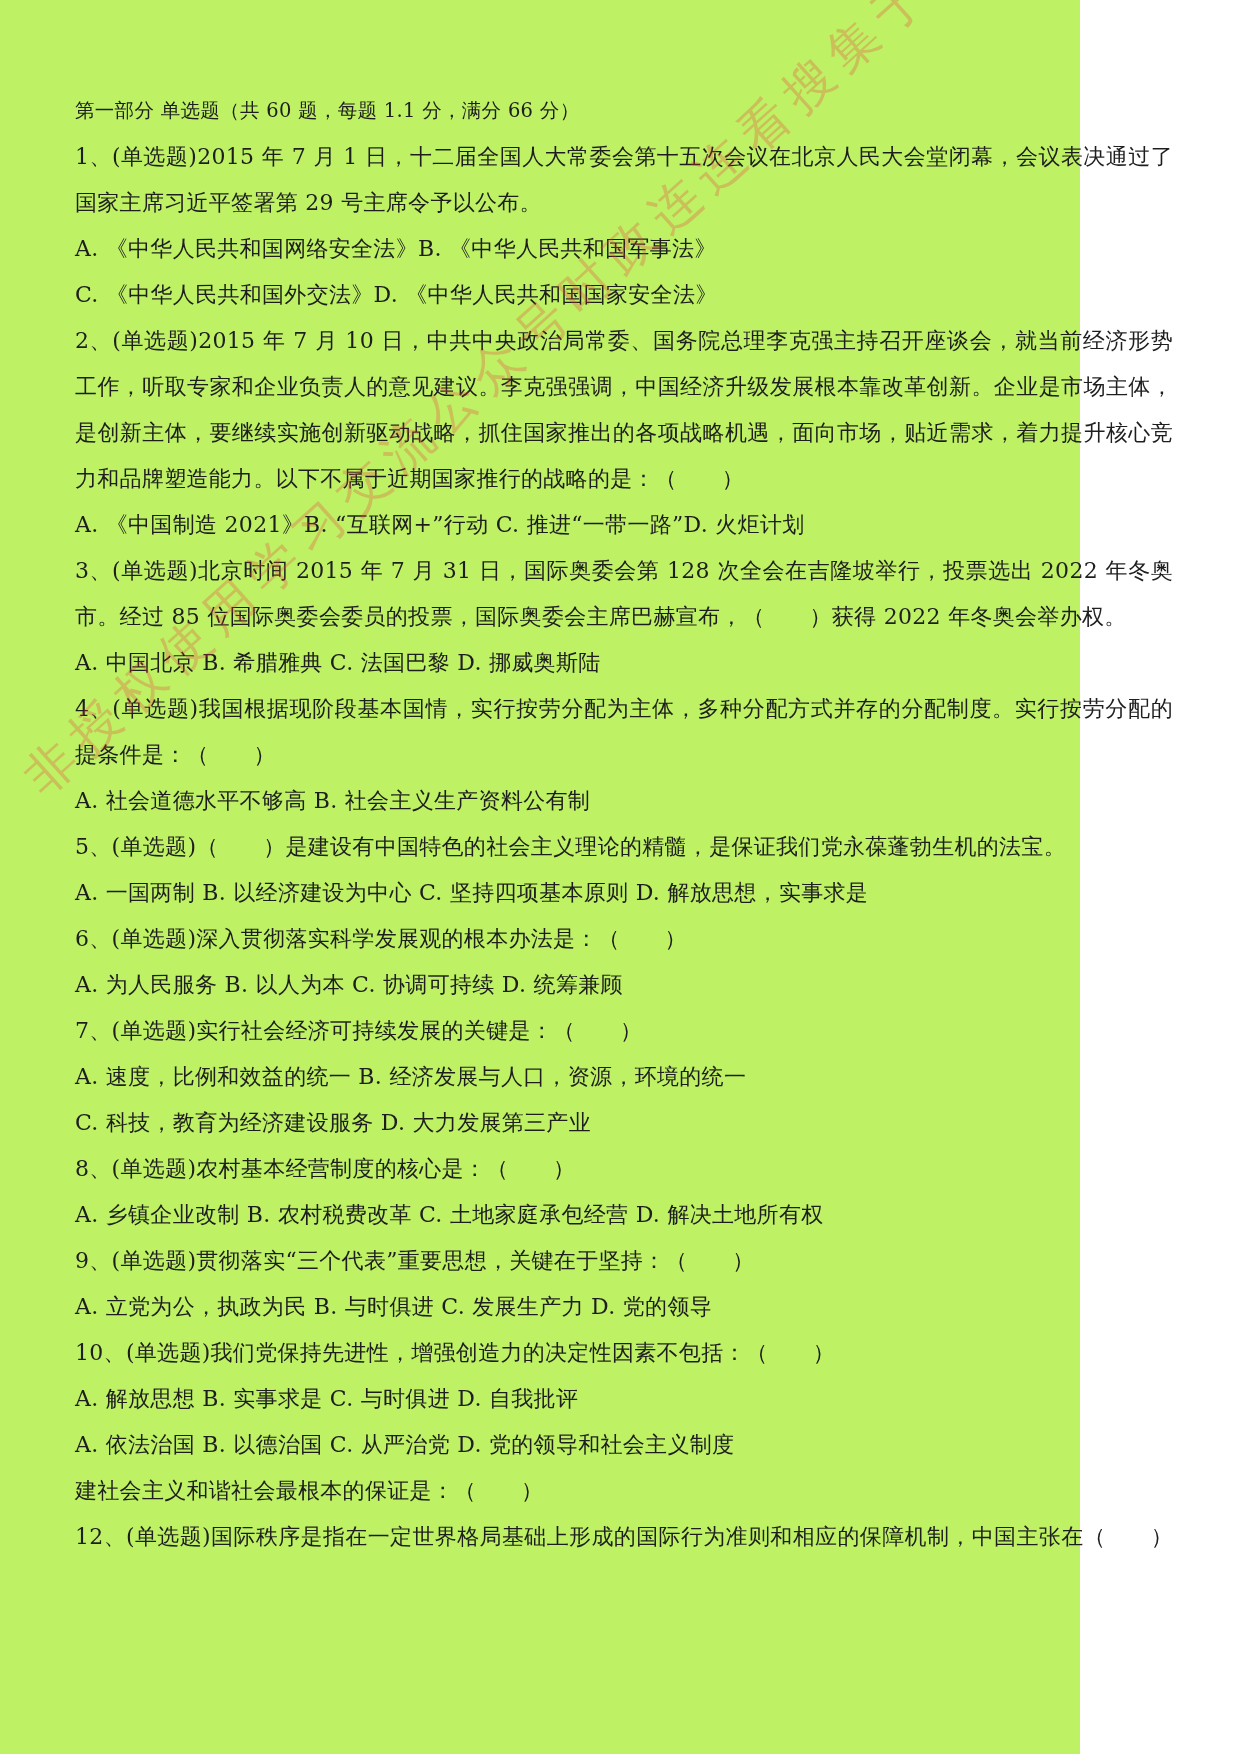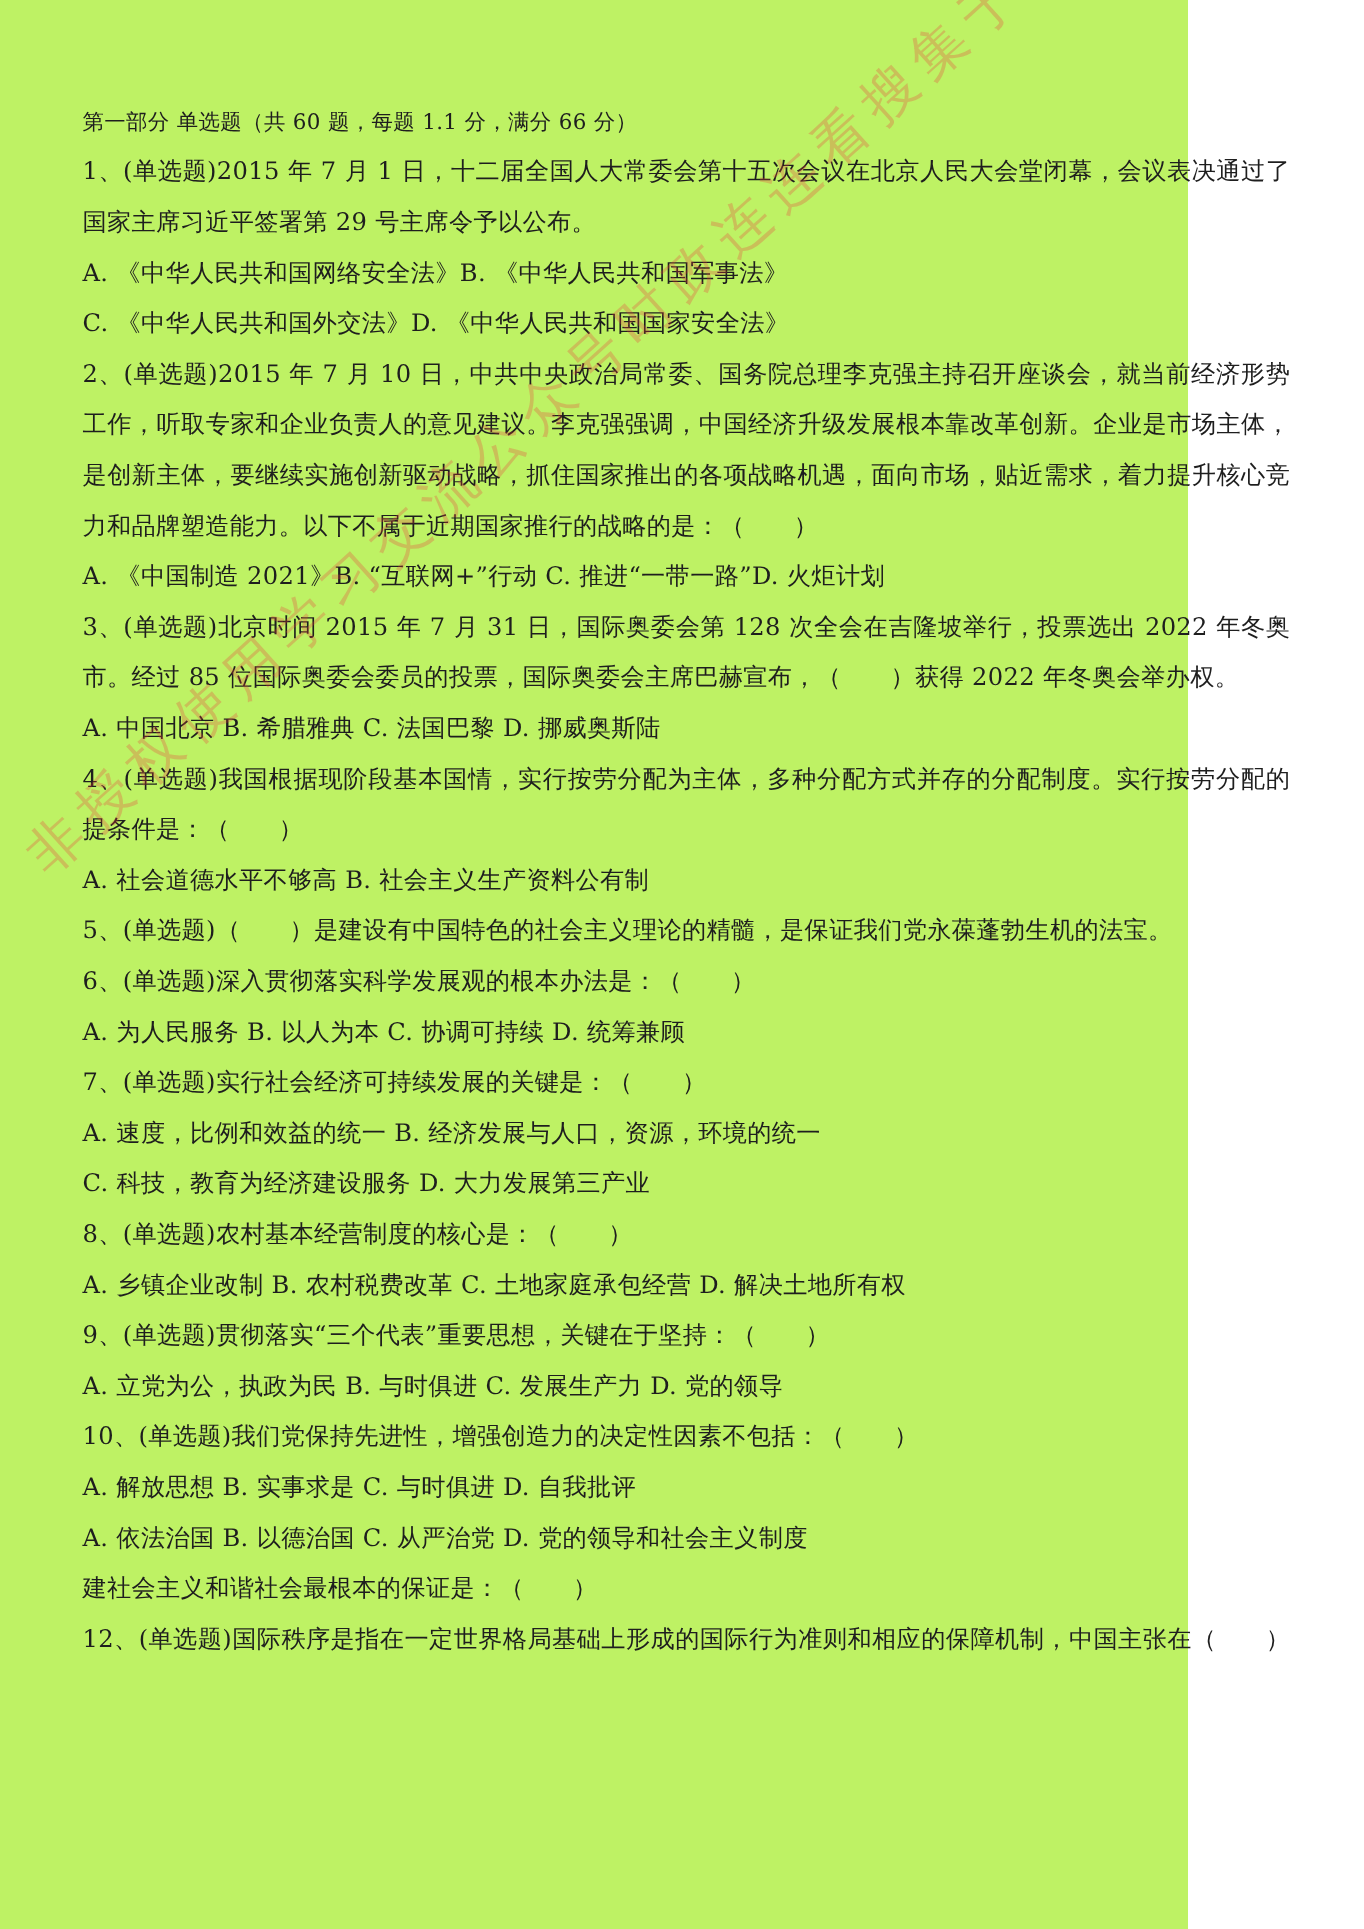--- a/index.html
+++ b/index.html
@@ -63,20 +63,21 @@
 
     <div class="line justify">3、(单选题)北京时间 2015 年 7 月 31 日，国际奥委会第 128 次全会在吉隆坡举行，投票选出 2022 年冬奥会举办城</div>
     <div class="line">市。经过 85 位国际奥委会委员的投票，国际奥委会主席巴赫宣布，（　　）获得 2022 年冬奥会举办权。</div>
     <div class="line">A. 中国北京 B. 希腊雅典 C. 法国巴黎 D. 挪威奥斯陆</div>
 
     <div class="line justify">4、(单选题)我国根据现阶段基本国情，实行按劳分配为主体，多种分配方式并存的分配制度。实行按劳分配的前</div>
     <div class="line">提条件是：（　　）</div>
     <div class="line">A. 社会道德水平不够高 B. 社会主义生产资料公有制</div>
 
     <div class="line">5、(单选题)（　　）是建设有中国特色的社会主义理论的精髓，是保证我们党永葆蓬勃生机的法宝。</div>
+    <div class="line">A. 一国两制 B. 以经济建设为中心 C. 坚持四项基本原则 D. 解放思想，实事求是</div>
 
     <div class="line">6、(单选题)深入贯彻落实科学发展观的根本办法是：（　　）</div>
     <div class="line">A. 为人民服务 B. 以人为本 C. 协调可持续 D. 统筹兼顾</div>
 
     <div class="line">7、(单选题)实行社会经济可持续发展的关键是：（　　）</div>
     <div class="line">A. 速度，比例和效益的统一 B. 经济发展与人口，资源，环境的统一</div>
     <div class="line">C. 科技，教育为经济建设服务 D. 大力发展第三产业</div>
 
     <div class="line">8、(单选题)农村基本经营制度的核心是：（　　）</div>
     <div class="line">A. 乡镇企业改制 B. 农村税费改革 C. 土地家庭承包经营 D. 解决土地所有权</div>

